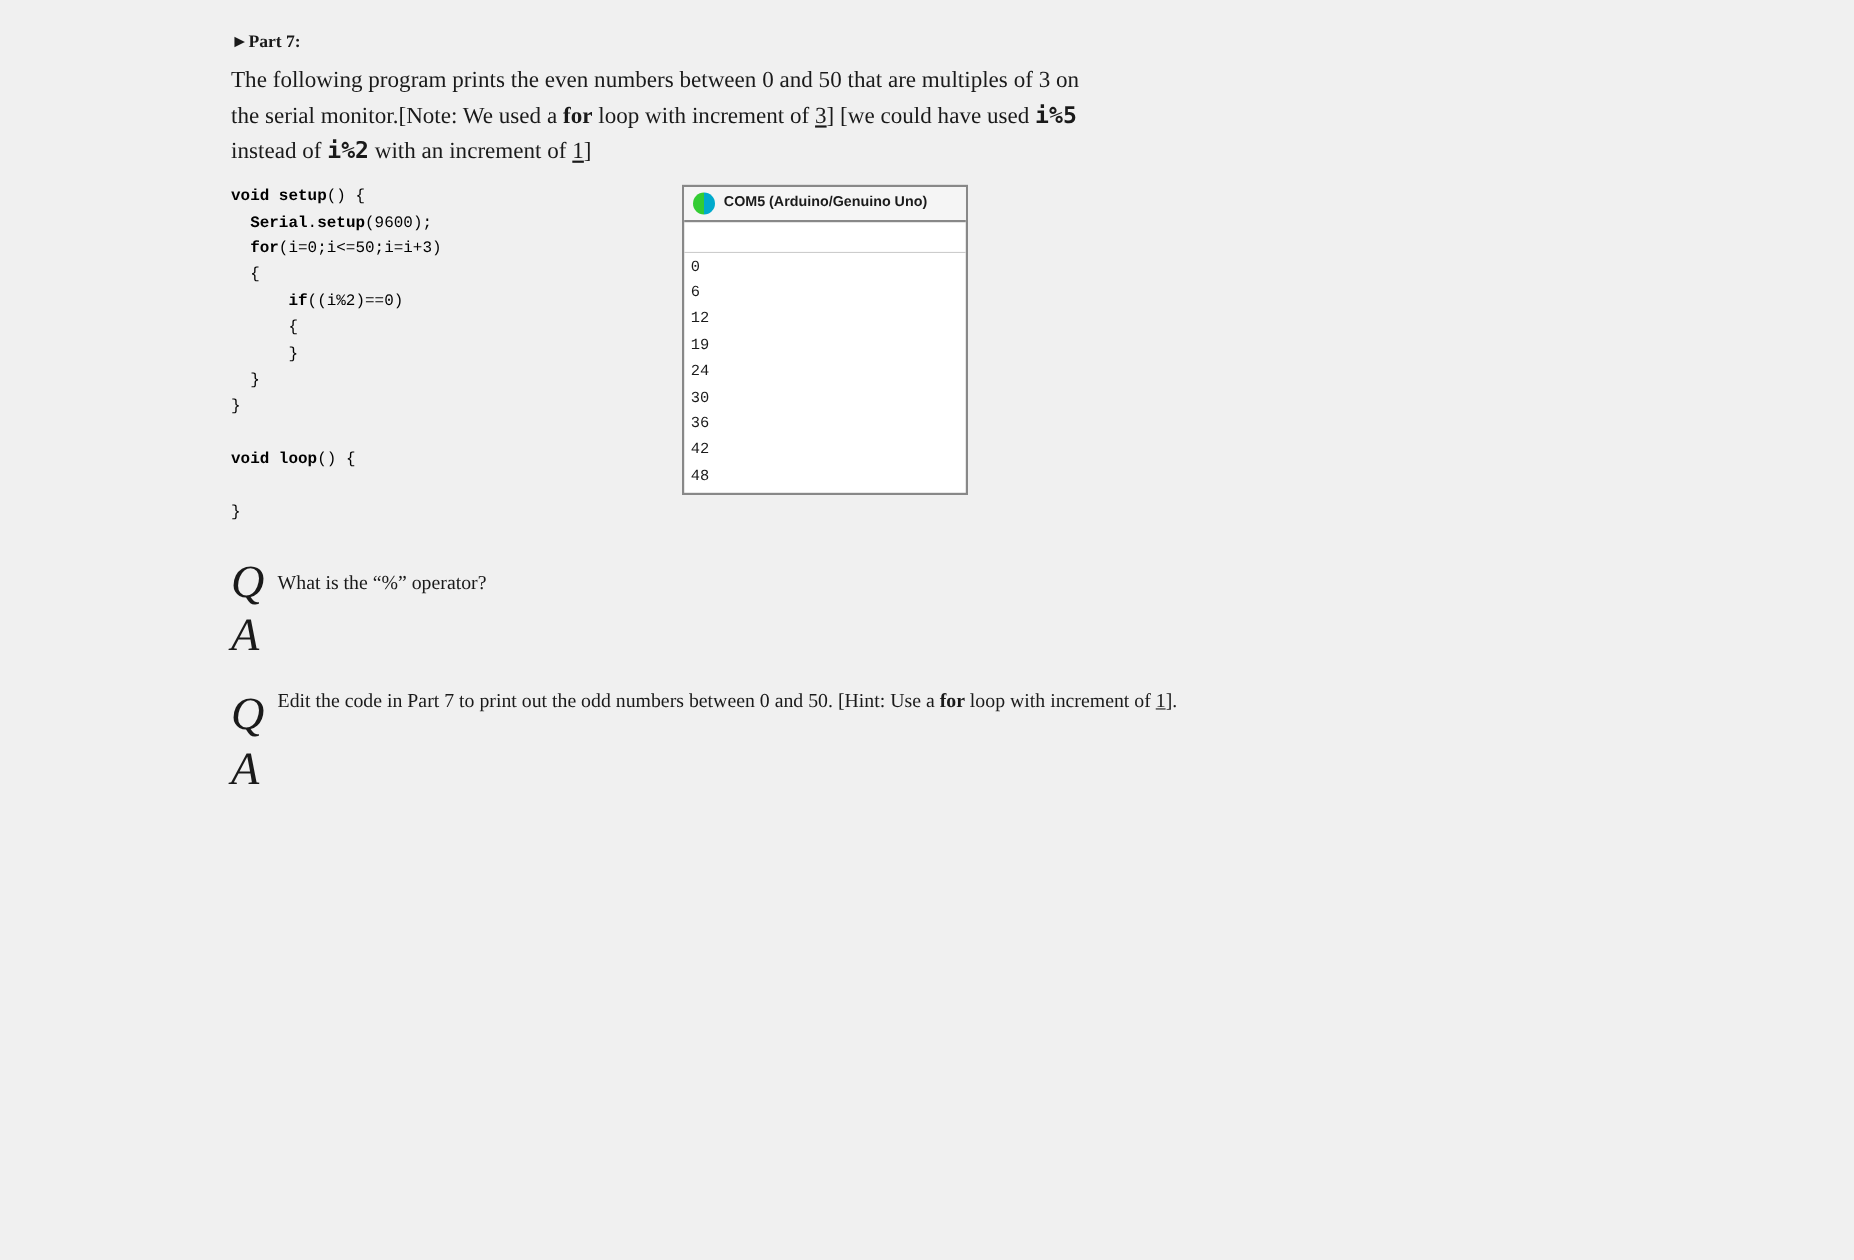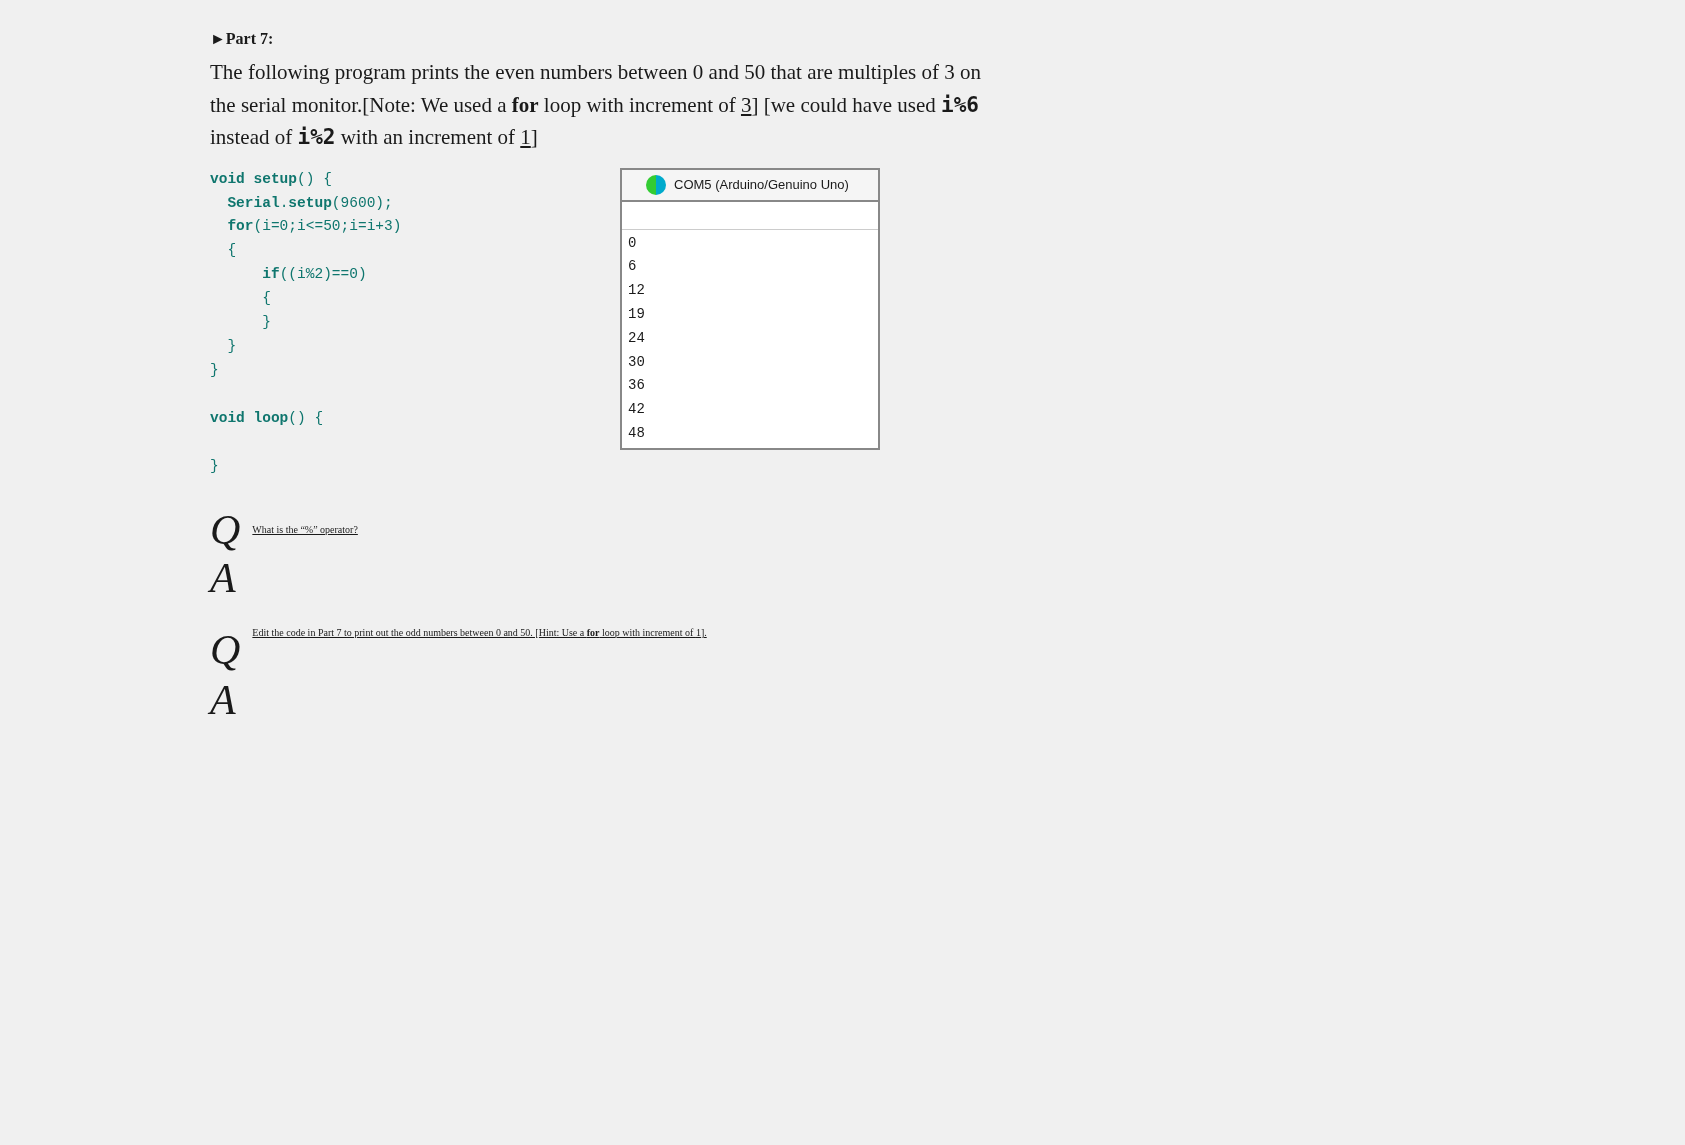--- a/index.html
+++ b/index.html
@@ -52,44 +52,44 @@
       flex-direction: row;
       align-items: flex-start;
       gap: 30px;
       margin-bottom: 30px;
     }
 
     .code-block {
       font-family: 'Courier New', Courier, monospace;
       font-size: 14.5px;
       line-height: 1.65;
-      color: #0f766e;
+      color: #000000;
       min-width: 380px;
     }
 
     .code-block .kw {
       font-weight: bold;
     }
 
     .serial-monitor {
       border: 2px solid #888;
       background: #fff;
       width: 260px;
       flex-shrink: 0;
     }
 
     .serial-monitor-header {
       display: flex;
-      align-items: center;
       gap: 8px;
-      padding: 5px 24px;
+      padding: 5px 8px;
       border-bottom: 2px solid #888;
       background: #f5f5f5;
       font-family: Arial, sans-serif;
       font-size: 13px;
+      font-weight: bold;
     }
 
     .serial-monitor-title {
       font-size: 13px;
       font-family: Arial, sans-serif;
     }
 
     .serial-monitor-input-row {
       border-bottom: 1px solid #ccc;
       height: 28px;
@@ -126,24 +126,23 @@
       font-size: 42px;
       font-style: italic;
       font-weight: normal;
       line-height: 1;
       display: inline-block;
       vertical-align: middle;
     }
 
     .q-text {
       font-family: Georgia, serif;
-      font-size: 10px;
+      font-size: 18px;
       display: inline;
       vertical-align: middle;
-      text-decoration: underline;
     }
 
     .q-row {
       display: flex;
       align-items: center;
       gap: 4px;
       margin-bottom: 6px;
     }
 
     .a-row {
@@ -158,21 +157,21 @@
 <body>
 
 <div class="page-container">
   <div class="content-area">
 
     <div class="part-heading">
       <span class="arrow">►</span><span>Part 7:</span>
     </div>
 
     <div class="description-text">
-      <span>The following program prints the even numbers between 0 and 50 that are multiples of 3 on<br>the serial monitor.[Note: We used a <strong>for</strong> loop with increment of <span class="underline">3</span>] [we could have used <strong><code>i%6</code></strong><br>instead of <strong><code>i%2</code></strong> with an increment of <span class="underline">1</span>]</span>
+      <span>The following program prints the even numbers between 0 and 50 that are multiples of 3 on<br>the serial monitor.[Note: We used a <strong>for</strong> loop with increment of <span class="underline">3</span>] [we could have used <strong><code>i%5</code></strong><br>instead of <strong><code>i%2</code></strong> with an increment of <span class="underline">1</span>]</span>
     </div>
 
     <div class="main-content-row">
 
       <div class="code-block">
         <div><span class="kw">void</span> <span class="kw">setup</span>() {</div>
         <div>&nbsp;&nbsp;<span class="kw">Serial</span>.<span class="kw">setup</span>(9600);</div>
         <div>&nbsp;&nbsp;<span class="kw">for</span>(i=0;i&lt;=50;i=i+3)</div>
         <div>&nbsp;&nbsp;{</div>
         <div>&nbsp;&nbsp;&nbsp;&nbsp;&nbsp;&nbsp;<span class="kw">if</span>((i%2)==0)</div>

